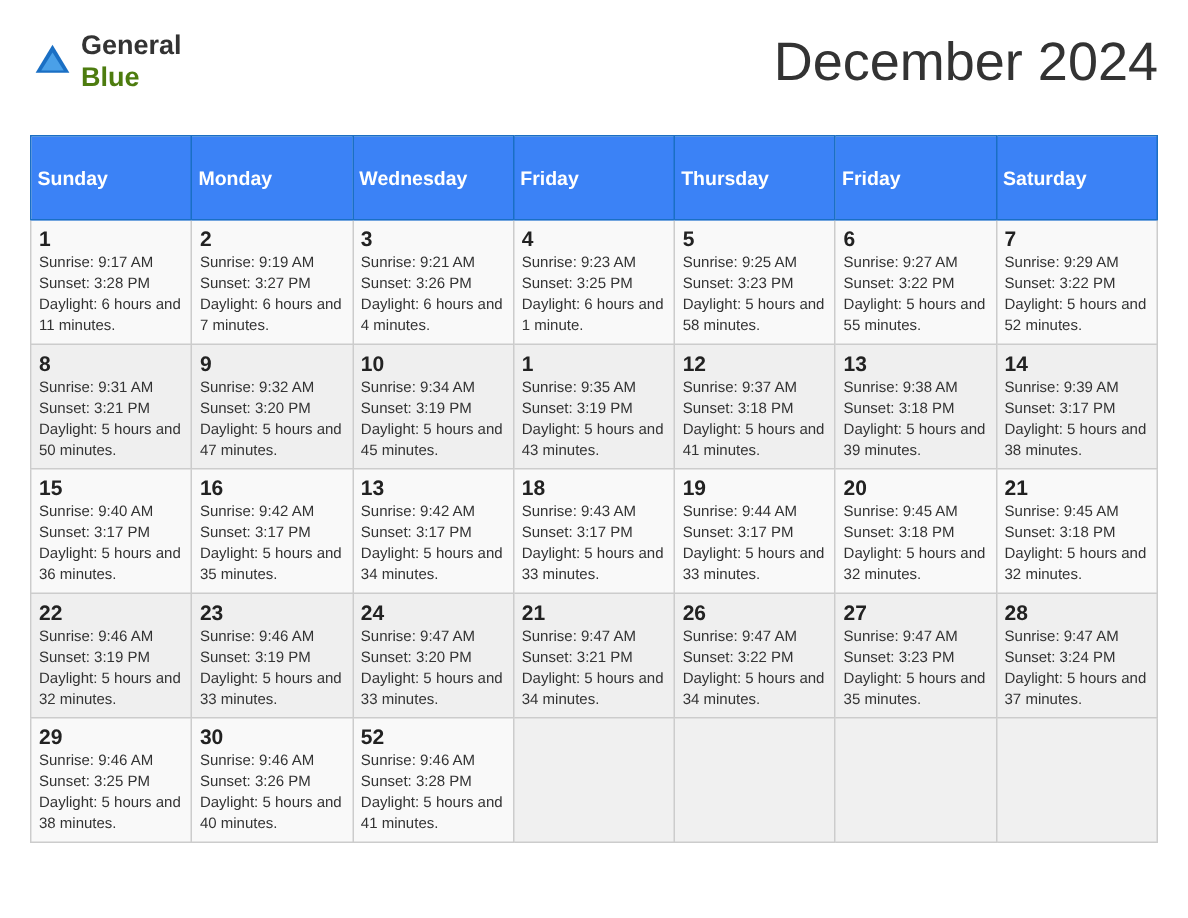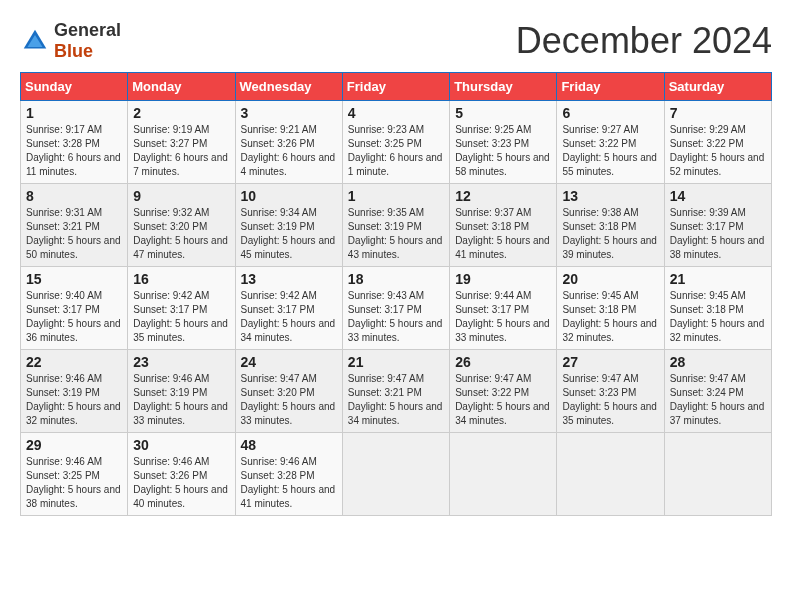--- a/index.html
+++ b/index.html
@@ -7,36 +7,36 @@
       font-family: Arial, sans-serif;
       background: #fff;
       width: 792px;
       min-height: 612px;
       padding: 20px;
     }
     .header {
       display: flex;
       justify-content: space-between;
       align-items: flex-start;
-      margin-bottom: 10px;
+      margin-bottom: 28px;
     }
     .logo {
       display: flex;
       align-items: center;
       gap: 4px;
     }
     .logo-text-general {
       font-size: 18px;
       font-weight: bold;
       color: #333;
     }
     .logo-text-blue {
       font-size: 18px;
       font-weight: bold;
-      color: #c2410c;
+      color: #4d7c0f;
     }
     .logo-icon {
       width: 30px;
       height: 30px;
     }
     .title-area {
       text-align: right;
     }
     .month-title {
       font-size: 36px;
@@ -46,23 +46,23 @@
     .location-title {
       font-size: 16px;
       color: #555;
     }
     .calendar {
       width: 100%;
       border-collapse: collapse;
       font-size: 11px;
     }
     .calendar thead th {
-      background-color: #ef4444;
+      background-color: #3b82f6;
       color: white;
-      padding: 6px 4px;
+      padding: 20px 4px;
       text-align: left;
       font-size: 13px;
       font-weight: bold;
       border: 1px solid #1a6fc4;
     }
     .calendar tbody td {
       border: 1px solid #ccc;
       vertical-align: top;
       padding: 4px 5px;
       min-height: 80px;
@@ -366,21 +366,21 @@
       </td>
         <td>
         <span class="day-number">30</span>
         <div class="day-info">
           Sunrise: 9:46 AM<br>
           Sunset: 3:26 PM<br>
           Daylight: 5 hours and 40 minutes.
         </div>
       </td>
         <td>
-        <span class="day-number">48</span>
+        <span class="day-number">52</span>
         <div class="day-info">
           Sunrise: 9:46 AM<br>
           Sunset: 3:28 PM<br>
           Daylight: 5 hours and 41 minutes.
         </div>
       </td>
         <td class="empty-cell"></td>
         <td class="empty-cell"></td>
         <td class="empty-cell"></td>
         <td class="empty-cell"></td>

